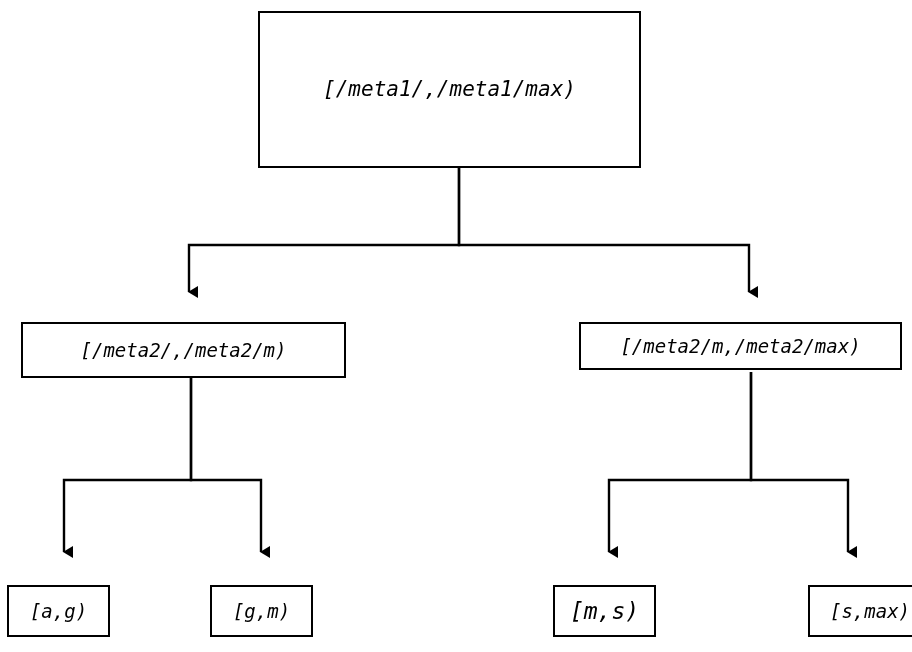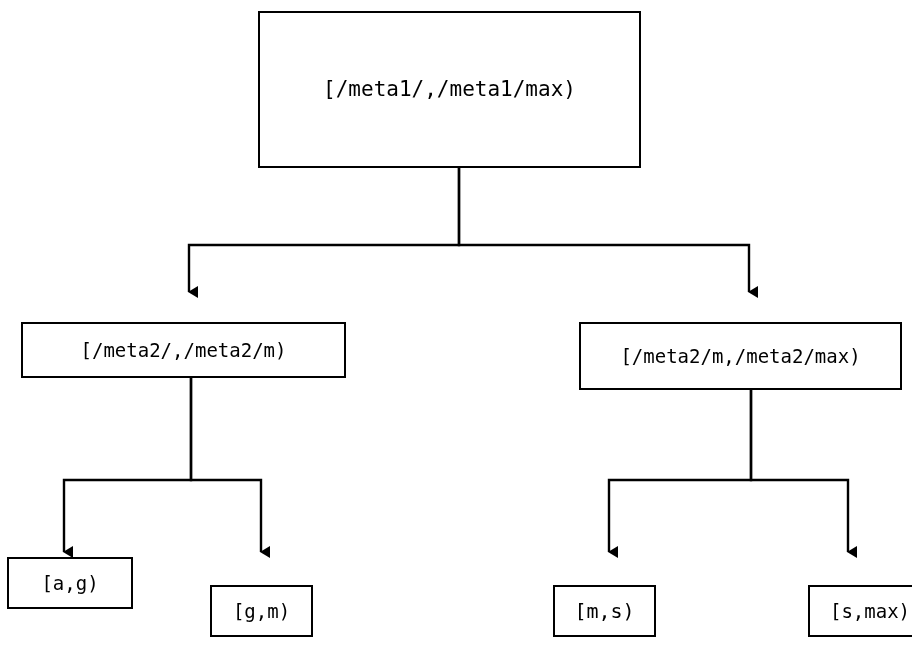--- a/index.html
+++ b/index.html
@@ -10,20 +10,21 @@
   }
   body {
     font-family: "DejaVu Sans Mono", "Liberation Mono", monospace;
   }
   #diagram-root {
     position: relative;
     width: 912px;
     height: 652px;
     background: #ffffff;
     overflow: hidden;
+    font-style: italic;
   }
   #edge-layer {
     position: absolute;
     left: 0;
     top: 0;
     width: 912px;
     height: 652px;
   }
   .node-box {
     position: absolute;
@@ -56,44 +57,44 @@
     left: 21px;
     top: 322px;
     width: 325px;
     height: 56px;
     font-size: 19px;
   }
   #node-mid-right {
     left: 579px;
     top: 322px;
     width: 323px;
-    height: 68px;
+    height: 48px;
     font-size: 19px;
   }
   
   #node-leaf-ag {
     left: 7px;
-    top: 557px;
-    width: 126px;
+    top: 585px;
+    width: 103px;
     height: 52px;
     font-size: 19px;
   }
   #node-leaf-gm {
     left: 210px;
     top: 585px;
     width: 103px;
     height: 52px;
     font-size: 19px;
   }
   #node-leaf-ms {
     left: 553px;
     top: 585px;
     width: 103px;
     height: 52px;
-    font-size: 20px;
+    font-size: 23px;
   }
   #node-leaf-smax {
     left: 808px;
     top: 585px;
     width: 124px;
     height: 52px;
     font-size: 19px;
   }
 </style>
 </head>

